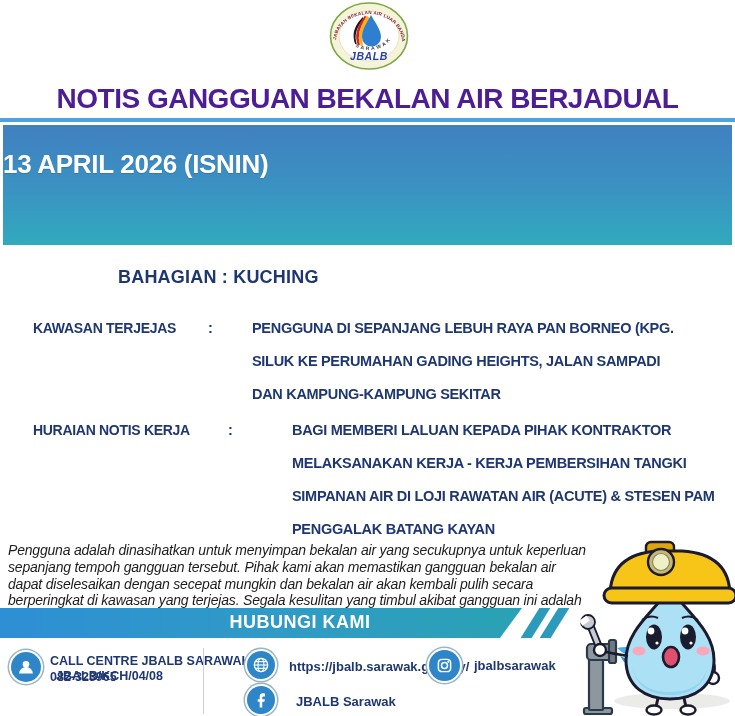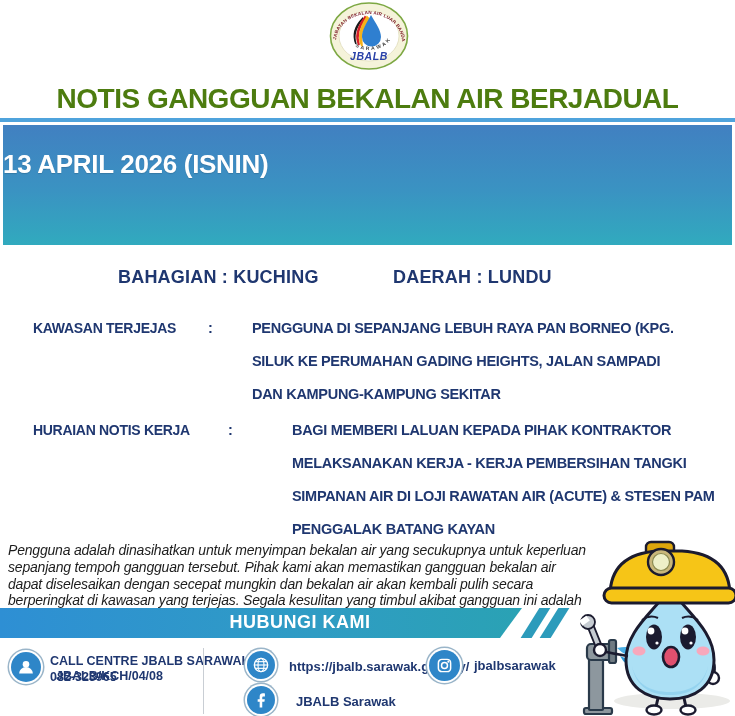--- a/index.html
+++ b/index.html
@@ -6,21 +6,21 @@
   html,body { background:#fff; }
   body { font-family:"Liberation Sans", sans-serif; }
   #poster {
     position:relative; width:735px; height:716px;
     background:#fff; overflow:hidden;
   }
   
   #logo { position:absolute; left:329px; top:2px; width:80px; height:68px; }
   #title {
     position:absolute; left:0; top:83px; width:735px; text-align:center;
-    font-size:28px; font-weight:bold; color:#4d7c0f; letter-spacing:-0.5px;
+    font-size:28px; font-weight:bold; color:#4c1d95; letter-spacing:-0.5px;
   }
   #title-rule {
     position:absolute; left:0; top:118px; width:735px; height:4px;
     background:#4FA3DC;
   }
   
   #schedule {
     position:absolute; left:3px; top:125px; width:729px; height:120px;
     background:linear-gradient(180deg,#4180C1 0%,#3A93C2 55%,#31AABE 100%);
     text-align:left; padding-top:18px;
@@ -127,21 +127,20 @@
   </div>
 
   <div id="title">NOTIS GANGGUAN BEKALAN AIR BERJADUAL</div>
   <div id="title-rule"></div>
 
   <div id="schedule">
     <div class="line">13 APRIL 2026 (ISNIN)</div>
   </div>
 
   <div id="bahagian" class="region-label">BAHAGIAN : KUCHING</div>
-  <div id="daerah" class="region-label">DAERAH : LUNDU</div>
 
   <div id="detail-0" class="detail-row">
     <div class="detail-label">KAWASAN TERJEJAS</div>
     <div class="detail-sep">:</div>
     <div class="detail-text">PENGGUNA DI SEPANJANG LEBUH RAYA PAN BORNEO (KPG. SILUK KE PERUMAHAN GADING HEIGHTS, JALAN SAMPADI DAN KAMPUNG-KAMPUNG SEKITAR</div>
   </div>
 
   <div id="detail-1" class="detail-row">
     <div class="detail-label">HURAIAN NOTIS KERJA</div>
     <div class="detail-sep">:</div>

